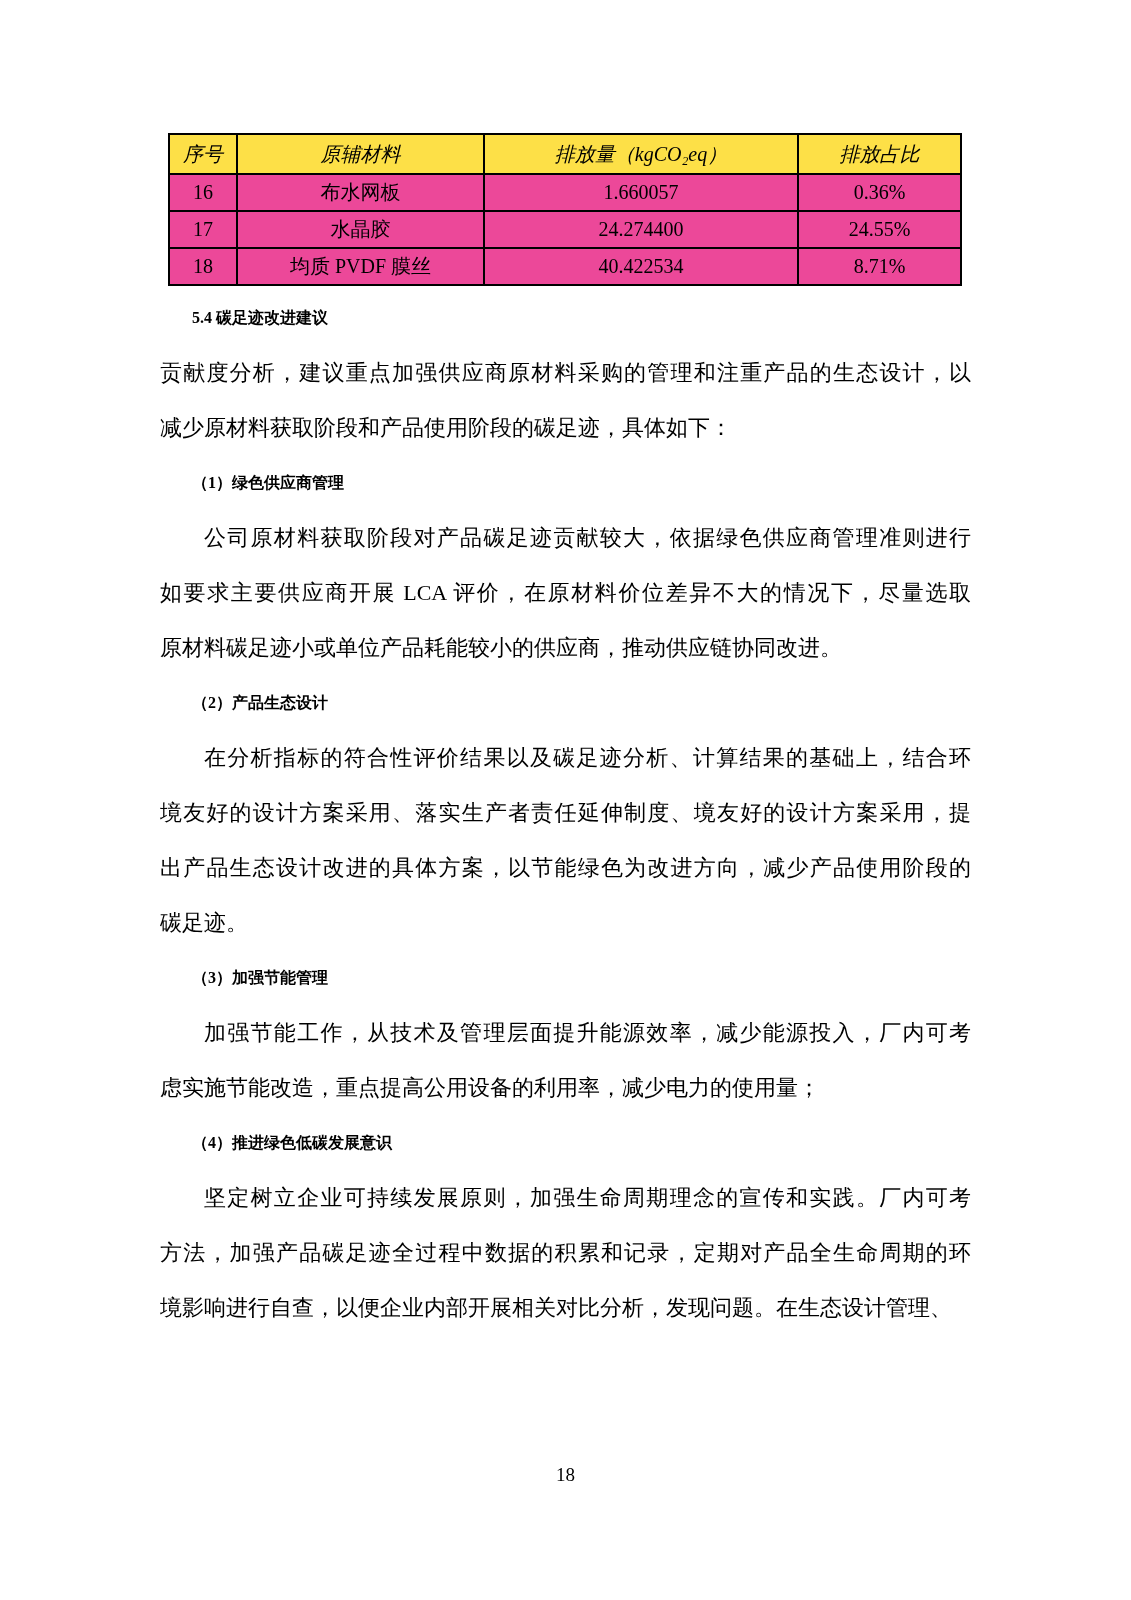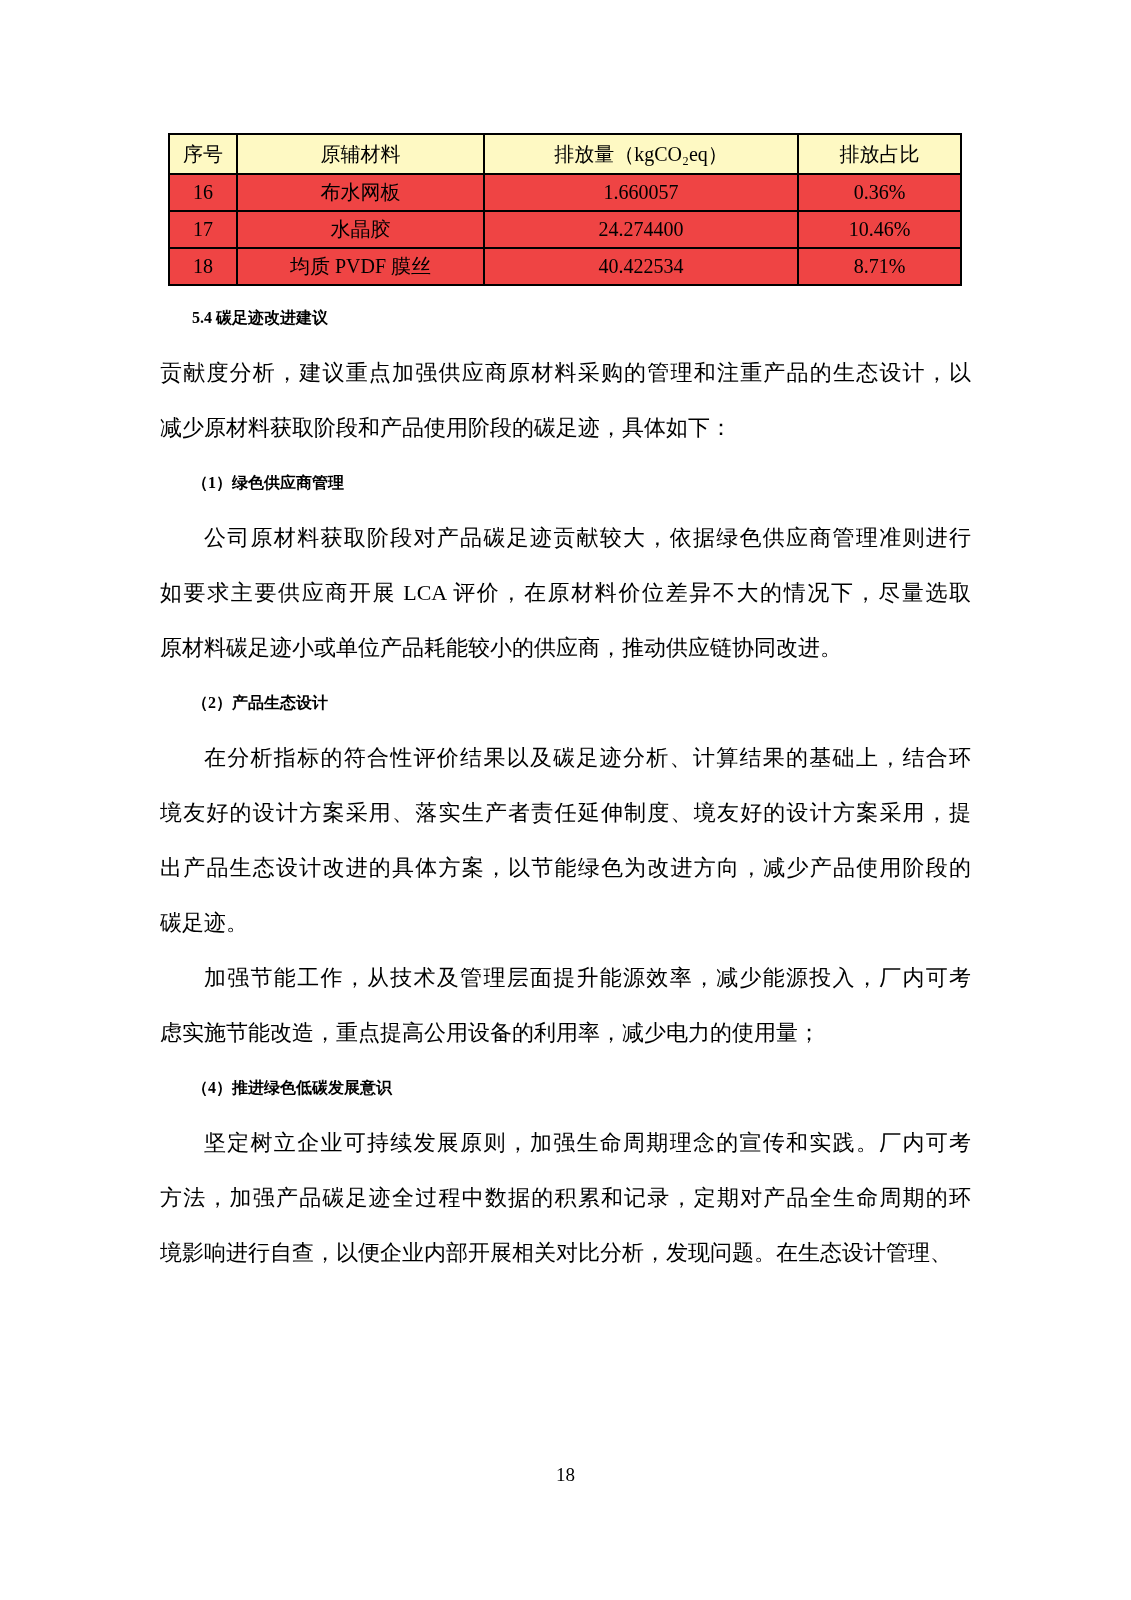--- a/index.html
+++ b/index.html
@@ -25,22 +25,22 @@
   }
   .doc-table th, .doc-table td {
     border: 2px solid #000000;
     text-align: center;
     vertical-align: middle;
     padding: 0 4px;
     font-weight: normal;
     overflow: hidden;
     white-space: nowrap;
   }
-  .doc-table th { height: 38px; background: #fef9c3; }
-  .doc-table td { height: 35px; background: #ef4444; }
+  .doc-table th { height: 38px; background: #fde047; font-style: italic; }
+  .doc-table td { height: 35px; background: #ec4899; }
   .col-no   { width: 68px; }
   .col-mat  { width: 247px; }
   .col-emit { width: 314px; }
   .col-pct  { width: 163px; }
 
   
   .text-block {
     position: absolute;
     left: 160px;
     top: 290px;
@@ -98,21 +98,21 @@
       <tr>
         <td>16</td>
         <td>布水网板</td>
         <td>1.660057</td>
         <td>0.36%</td>
       </tr>
       <tr>
         <td>17</td>
         <td>水晶胶</td>
         <td>24.274400</td>
-        <td>10.46%</td>
+        <td>24.55%</td>
       </tr>
       <tr>
         <td>18</td>
         <td>均质 PVDF 膜丝</td>
         <td>40.422534</td>
         <td>8.71%</td>
       </tr>
     </tbody>
   </table>
 
@@ -133,20 +133,21 @@
     </div>
 
     <h3 class="sub-heading">（2）产品生态设计</h3>
     <div class="para">
       <div class="line first fill">在分析指标的符合性评价结果以及碳足迹分析、计算结果的基础上，结合环</div>
       <div class="line fill">境友好的设计方案采用、落实生产者责任延伸制度、境友好的设计方案采用，提</div>
       <div class="line fill">出产品生态设计改进的具体方案，以节能绿色为改进方向，减少产品使用阶段的</div>
       <div class="line">碳足迹。</div>
     </div>
 
+    <h3 class="sub-heading">（3）加强节能管理</h3>
     <div class="para">
       <div class="line first fill">加强节能工作，从技术及管理层面提升能源效率，减少能源投入，厂内可考</div>
       <div class="line">虑实施节能改造，重点提高公用设备的利用率，减少电力的使用量；</div>
     </div>
 
     <h3 class="sub-heading">（4）推进绿色低碳发展意识</h3>
     <div class="para">
       <div class="line first fill">坚定树立企业可持续发展原则，加强生命周期理念的宣传和实践。厂内可考</div>
       <div class="line fill">方法，加强产品碳足迹全过程中数据的积累和记录，定期对产品全生命周期的环</div>
       <div class="line">境影响进行自查，以便企业内部开展相关对比分析，发现问题。在生态设计管理、</div>

